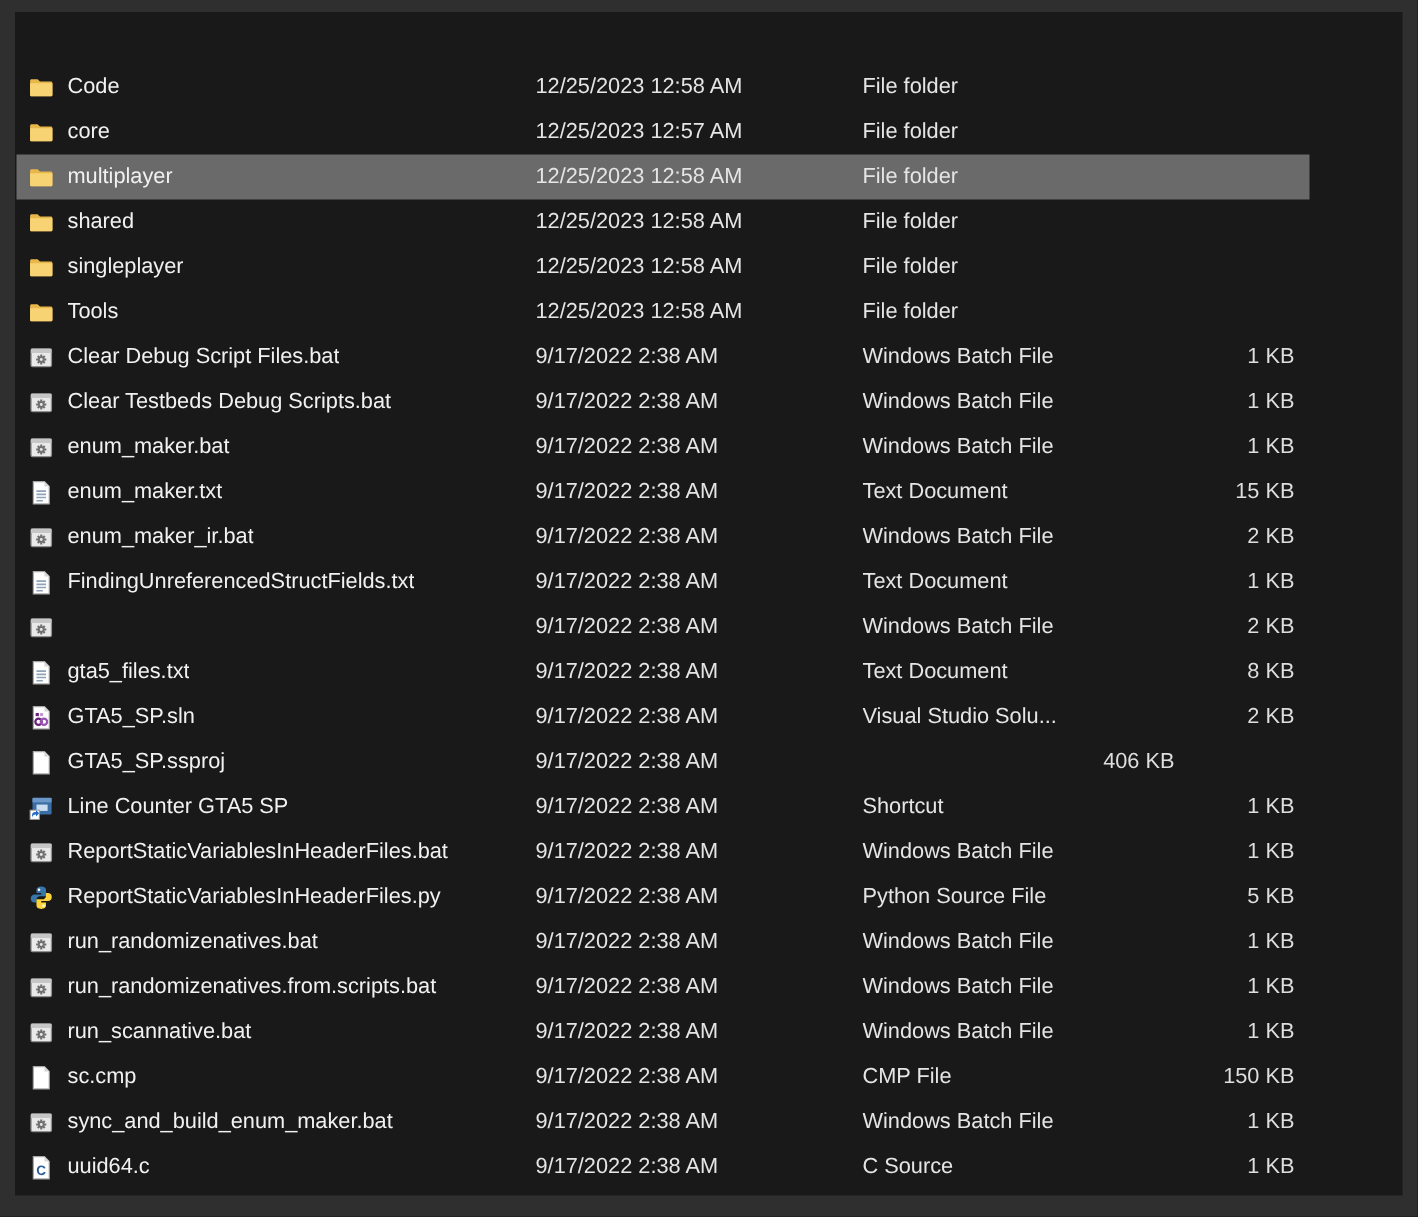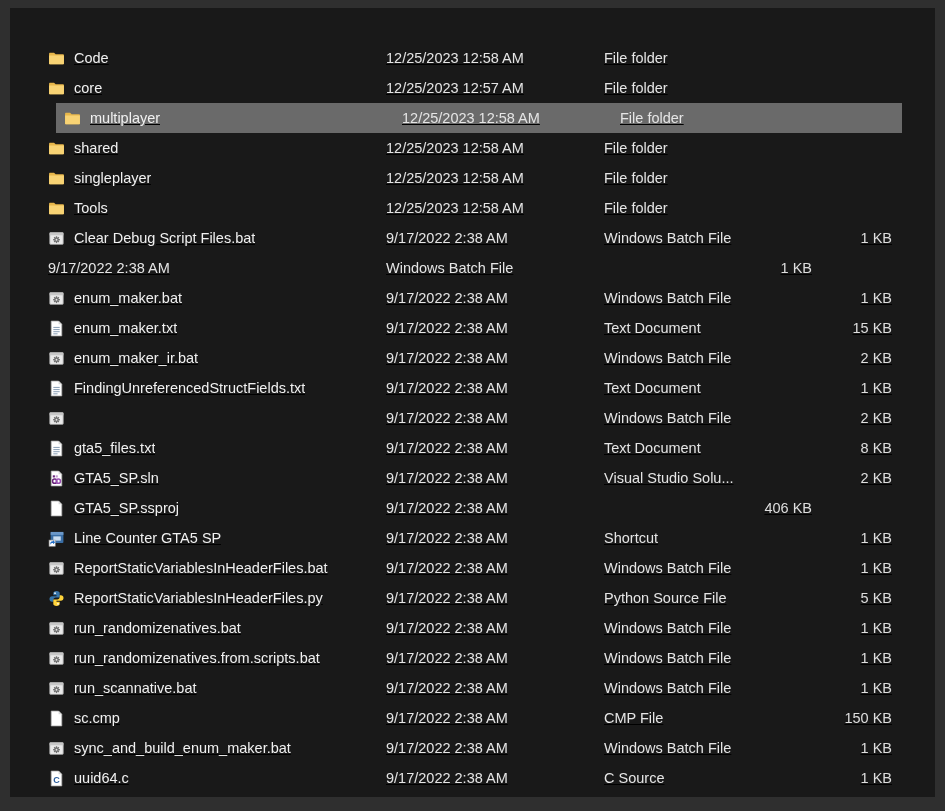--- a/index.html
+++ b/index.html
@@ -11,35 +11,34 @@
     position: relative;
   }
   .explorer-pane {
     position: absolute;
     left: 10px; top: 8px;
     width: 925px; height: 789px;
     background: #191919;
   }
   .file-list {
     position: absolute;
-    left: 30px; top: 35px;
+    left: 1px; top: 35px;
     width: 862px;
-    text-decoration: underline;
   }
   .row {
     display: grid;
     grid-template-columns: 338px 218px 210px 80px;
     height: 30px;
     align-items: center;
     font-size: 14.5px;
     color: #e6e6e6;
     padding-left: 8px;
     cursor: default;
   }
-  .row.selected { background: #6a6a6a; margin-left: 16px; }
+  .row.selected { background: #6a6a6a; }
   .name-cell {
     display: flex;
     align-items: center;
     gap: 9px;
     overflow: hidden;
     white-space: nowrap;
   }
   .name-cell .name {
     color: #f1f1f1;
     overflow: hidden;
@@ -155,20 +154,37 @@
               <circle cx="8" cy="9.1" r="0.9" fill="#e9e9e9"></circle>
             </svg>
           </span>
       <span class="name">Clear Debug Script Files.bat</span>
     </div>
     <div class="cell date">9/17/2022 2:38 AM</div>
     <div class="cell type">Windows Batch File</div>
     <div class="cell size">1 KB</div>
   </div>
       <div class="row">
+    <div class="cell name-cell">
+      <span class="icon">
+            <svg viewBox="0 0 16 16">
+              <rect x="1.6" y="2.4" width="12.8" height="11.2" rx="1" fill="#e9e9e9" stroke="#8f8f8f" stroke-width="0.8"></rect>
+              <rect x="1.6" y="2.4" width="12.8" height="2.6" fill="#c6c6c6"></rect>
+              <g stroke="#6f6f6f" stroke-width="1.3">
+                <line x1="8" y1="5.9" x2="8" y2="12.3"></line>
+                <line x1="4.8" y1="9.1" x2="11.2" y2="9.1"></line>
+                <line x1="5.8" y1="6.9" x2="10.2" y2="11.3"></line>
+                <line x1="10.2" y1="6.9" x2="5.8" y2="11.3"></line>
+              </g>
+              <circle cx="8" cy="9.1" r="2" fill="#6f6f6f"></circle>
+              <circle cx="8" cy="9.1" r="0.9" fill="#e9e9e9"></circle>
+            </svg>
+          </span>
+      <span class="name">Clear Testbeds Debug Scripts.bat</span>
+    </div>
     <div class="cell date">9/17/2022 2:38 AM</div>
     <div class="cell type">Windows Batch File</div>
     <div class="cell size">1 KB</div>
   </div>
       <div class="row">
     <div class="cell name-cell">
       <span class="icon">
             <svg viewBox="0 0 16 16">
               <rect x="1.6" y="2.4" width="12.8" height="11.2" rx="1" fill="#e9e9e9" stroke="#8f8f8f" stroke-width="0.8"></rect>
               <rect x="1.6" y="2.4" width="12.8" height="2.6" fill="#c6c6c6"></rect>

